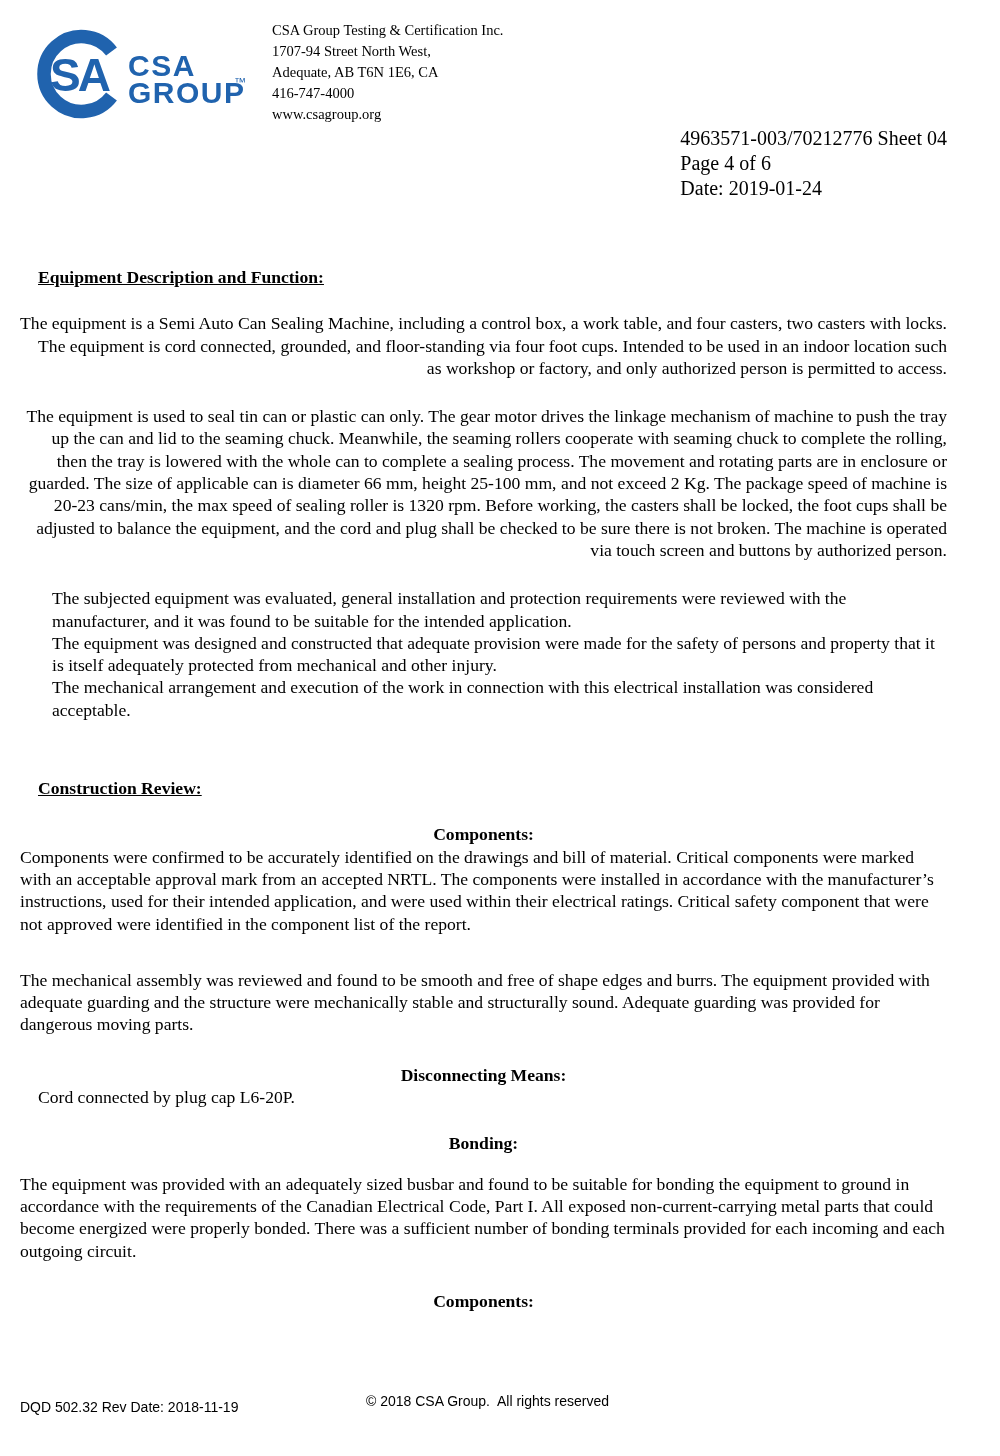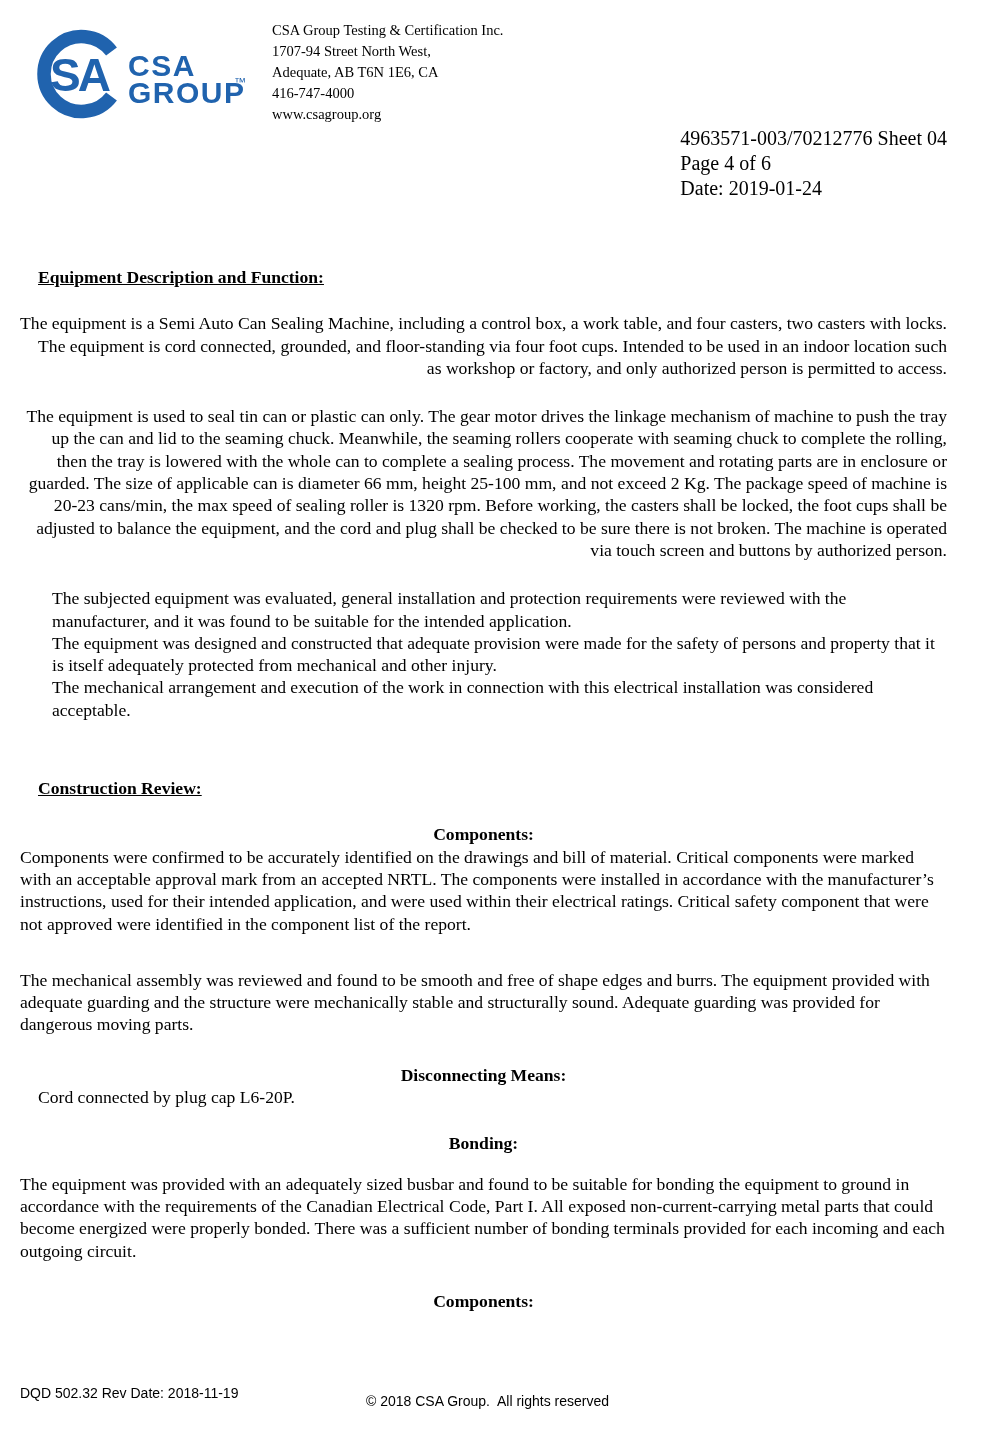--- a/index.html
+++ b/index.html
@@ -35,21 +35,21 @@
   .mb26 { margin-bottom:26px;text-align:right; }
   .mb28 { margin-bottom:28px;margin-top:18px; }
   .mb34 { margin-bottom:34px; }
   .mb56 { margin-bottom:56px;margin-left:32px; }
   
   .footer {
     position:absolute; left:20px; top:1384px; width:960px; height:20px;
     font-family:"Liberation Sans", sans-serif;
     font-size:14px; line-height:18px;
   }
-  .footer-left  { position:absolute; left:0; top:0; white-space:pre-wrap; }
+  .footer-left  { position:absolute; left:0; top:14px; white-space:pre-wrap; }
   .footer-center{ position:absolute; left:346px; top:8px; white-space:pre-wrap; }
 </style>
 </head>
 <body>
 
 <div class="page">
 
   <svg class="logo" width="236" height="112" viewBox="0 0 236 112" aria-hidden="true">
 
     <path d="M 95.5 41.5 A 37.5 37.5 0 1 0 95.5 86.5" fill="none" stroke="#2063ae" stroke-width="13.5" stroke-linecap="butt"></path>

